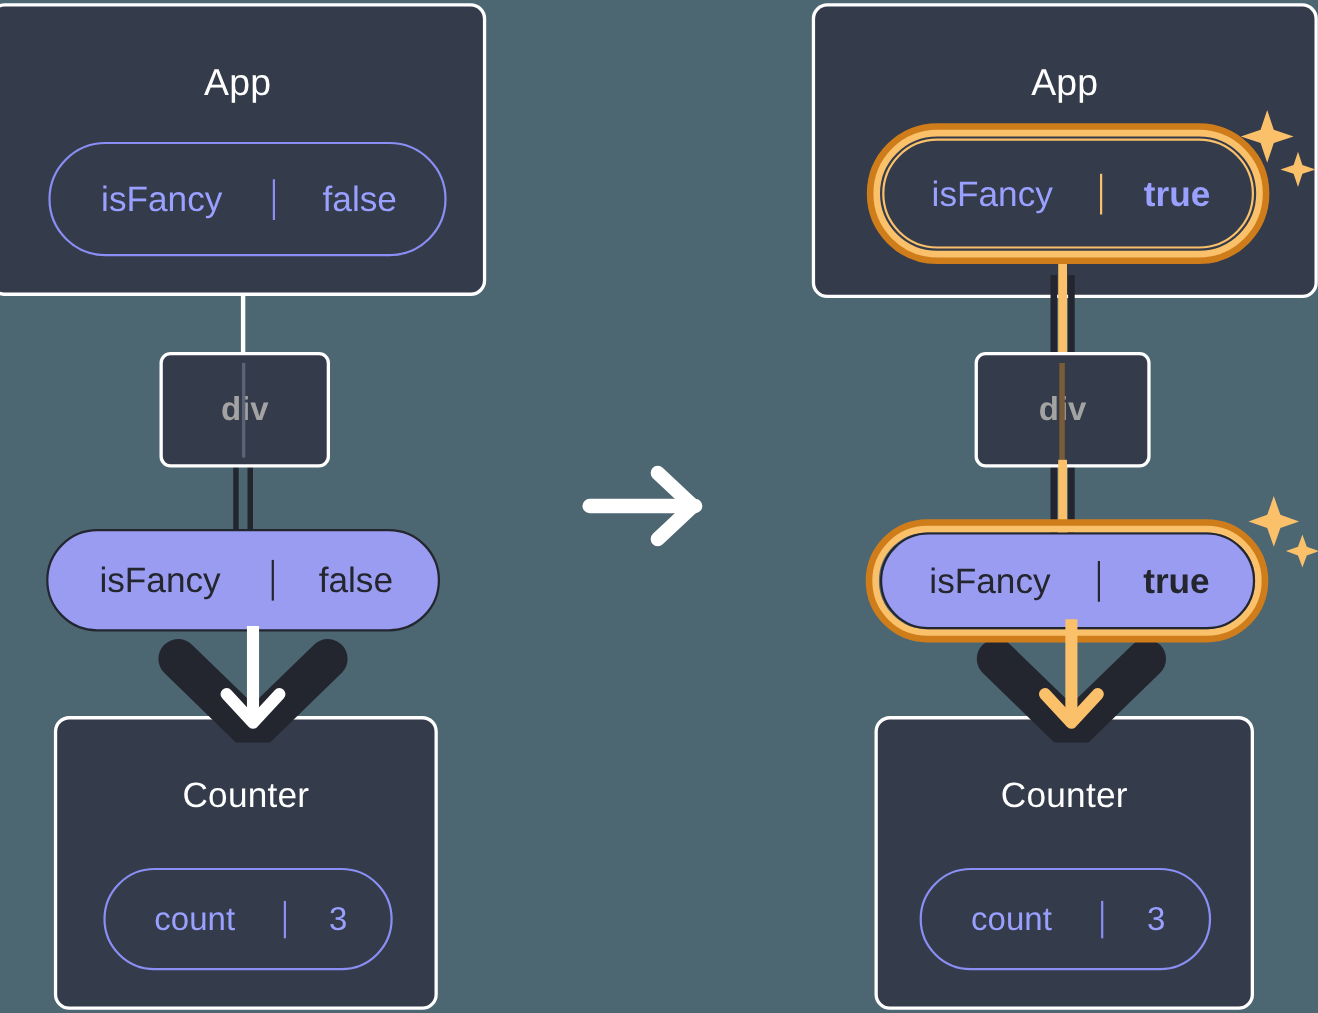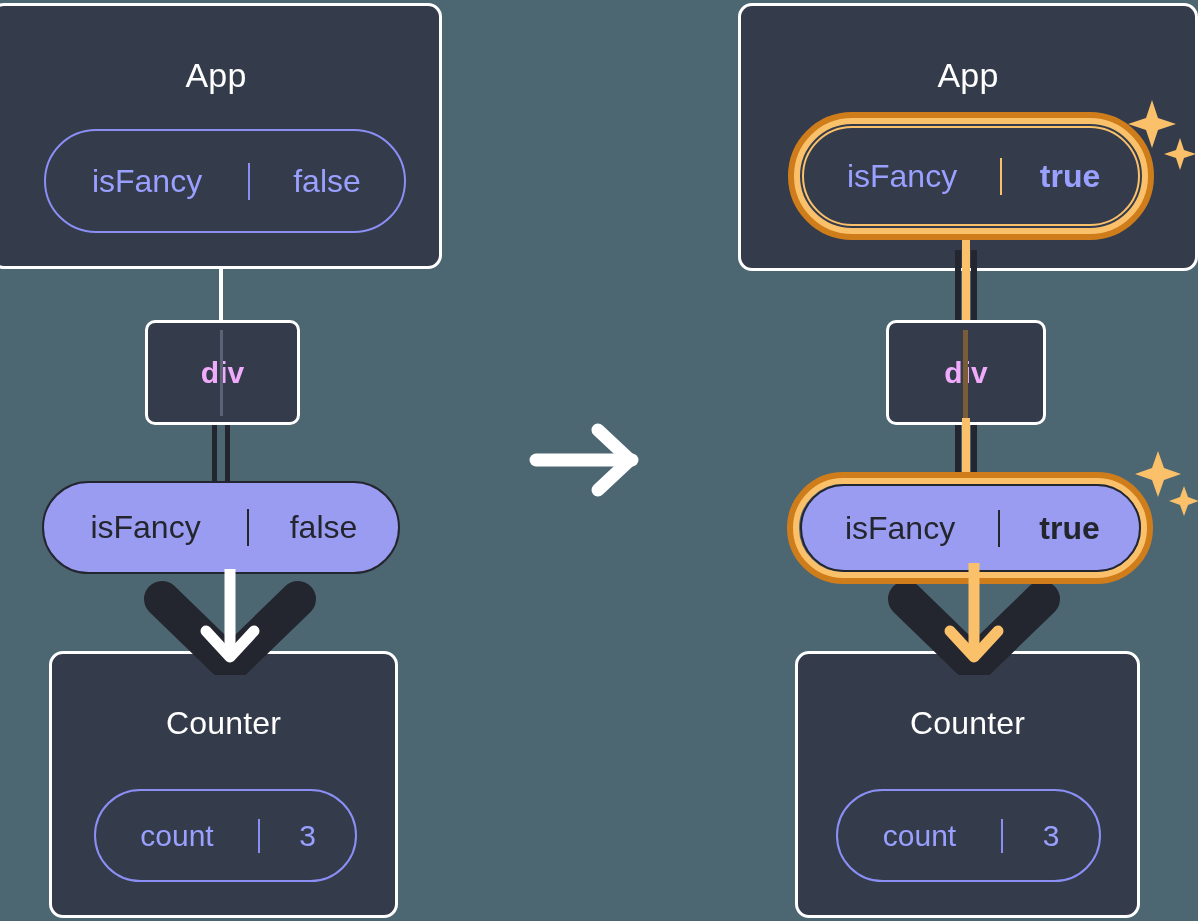--- a/index.html
+++ b/index.html
@@ -29,21 +29,21 @@
   }
 
   
   .elembox{
     position:absolute;
     background:#343b4a;
     border:3px solid #ffffff;
     border-radius:10px;
     box-sizing:border-box;
     display:flex;align-items:center;justify-content:center;
-    color:#f0abfc;
+    color:#a3a3a3;
     font-size:30px;font-weight:700;
     z-index:6;
   }
 
   
   .pill{
     position:absolute;
     box-sizing:border-box;
     display:flex;align-items:center;
     border-radius:999px;

